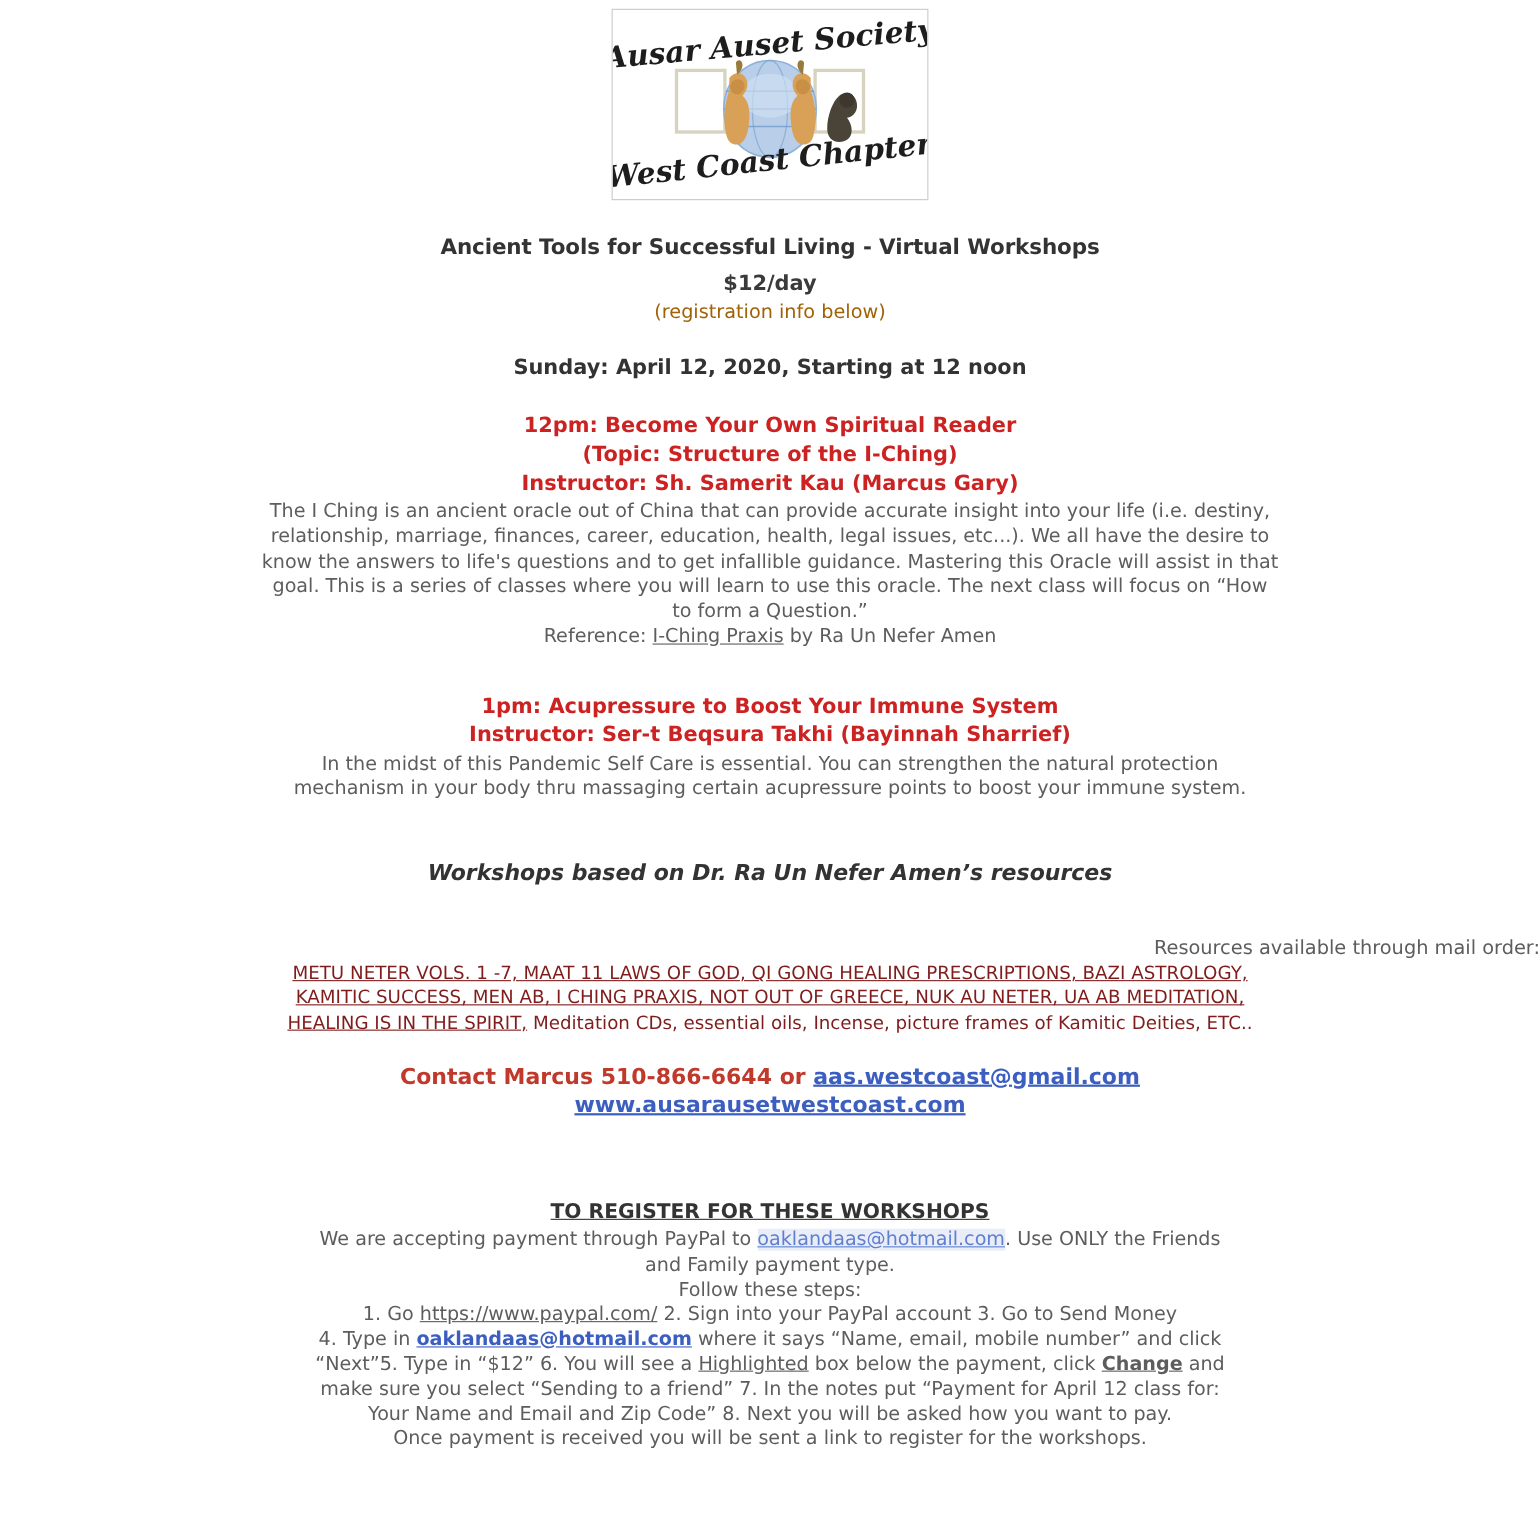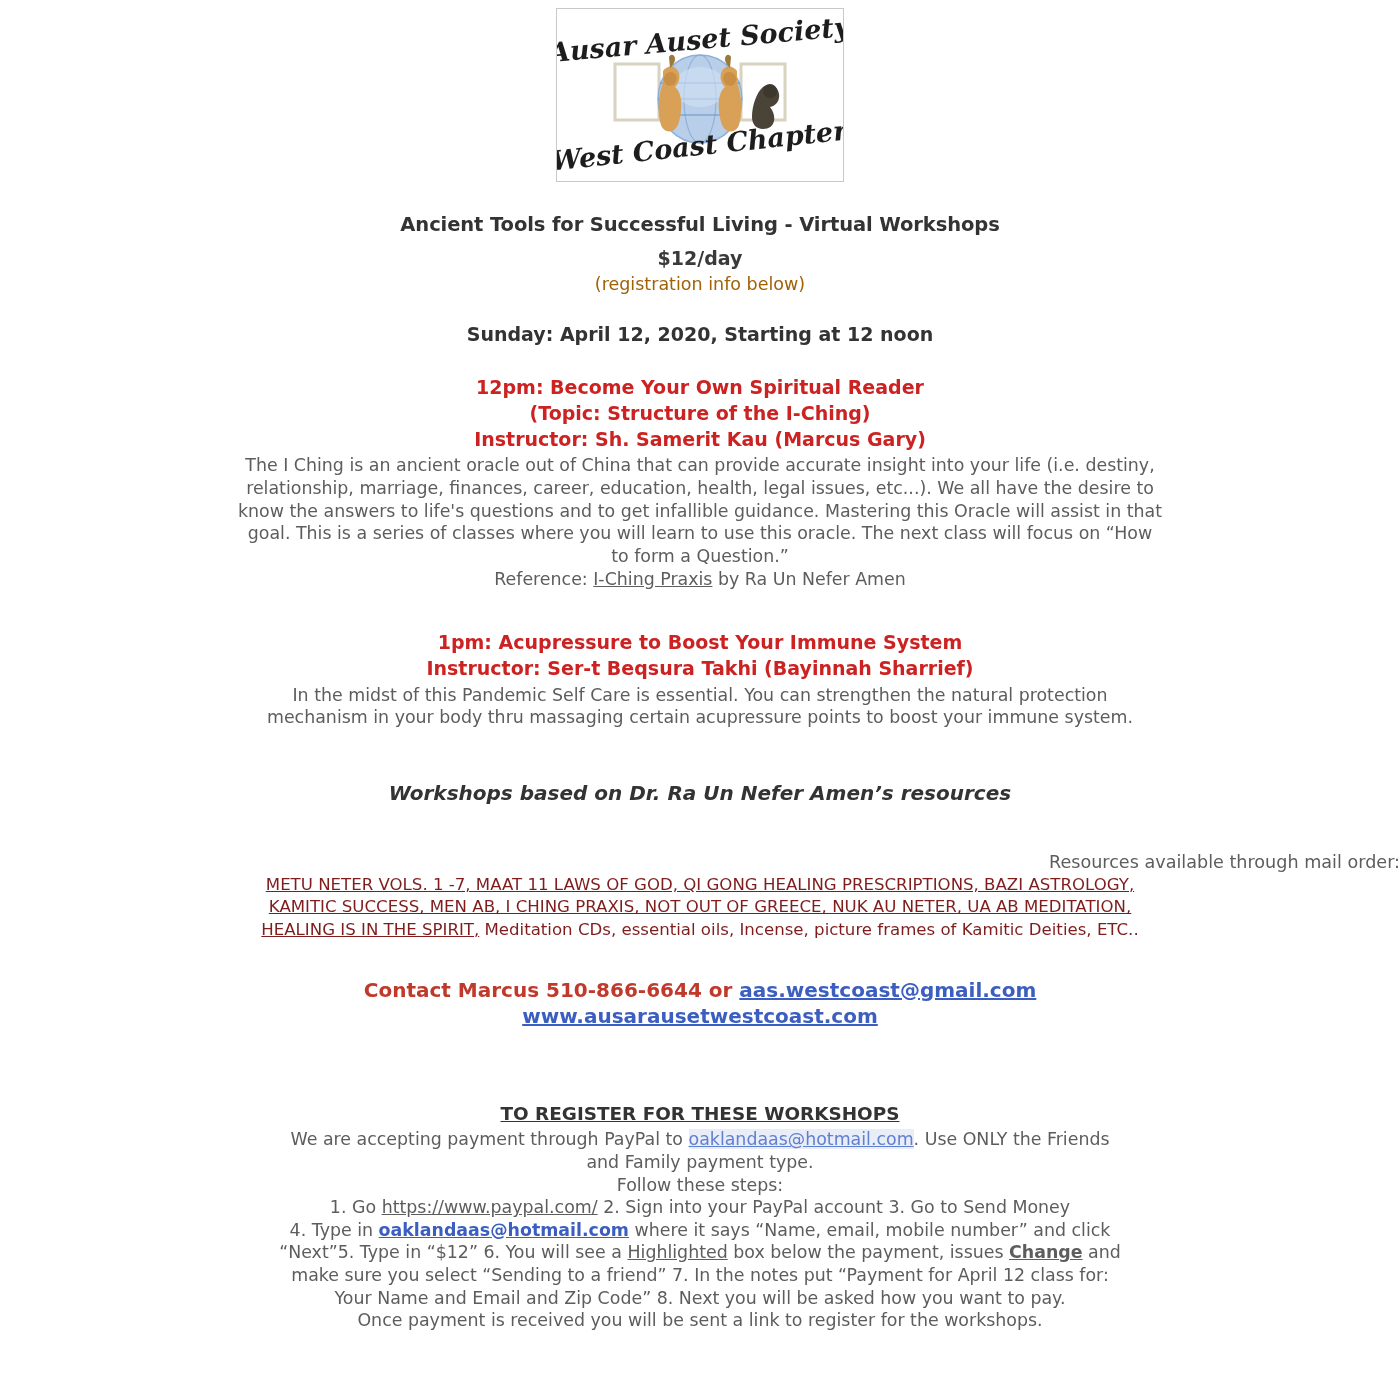--- a/index.html
+++ b/index.html
@@ -122,21 +122,21 @@
     font-size: 16.6px;
     color: #7f1d1d;
     line-height: 1.34;
     max-width: 1040px;
     margin: 1px auto 0 auto;
     text-align: center;
   }
   .resources-list .l { display: block; }
 
   .contact {
-    margin-top: 36px;
+    margin-top: 24px;
     font-size: 20px;
     font-weight: bold;
     color: #c0392b;
     line-height: 1.32;
   }
   .contact .link {
     color: #3b5ec0;
     text-decoration: underline;
   }
   .contact .l2 { display: block; }
@@ -258,20 +258,20 @@
 
   <div class="reg-body">
     <span class="l"><span>We are accepting payment through PayPal to  </span><span class="mailhl">oaklandaas@hotmail.com</span><span>. Use ONLY the Friends</span></span>
     <span class="l">and Family payment type.</span>
     <span class="l">Follow these steps:</span>
 
     <span class="l"><span>1. Go </span><span class="plink">https://www.paypal.com/</span><span> 2. Sign into your PayPal account 3. Go to Send Money</span></span>
 
     <span class="l"><span>4. Type in </span><span class="mailb">oaklandaas@hotmail.com</span><span> where it says “Name, email, mobile number” and click</span></span>
 
-    <span class="l"><span>“Next”5. Type in “$12” 6. You will see a </span><span class="u">Highlighted</span><span> box below the payment, issues </span><span class="u b">Change</span><span> and</span></span>
+    <span class="l"><span>“Next”5. Type in “$12” 6. You will see a </span><span class="u">Highlighted</span><span> box below the payment, click </span><span class="u b">Change</span><span> and</span></span>
 
     <span class="l">make sure you select “Sending to a friend” 7. In the notes put  “Payment for April 12 class for:</span>
     <span class="l">Your Name and Email and Zip Code” 8. Next you will be asked how you want to pay.</span>
     <span class="l">Once payment is received you will be sent a link to register for the workshops.</span>
   </div>
 
 </div>
 
 </body></html>

